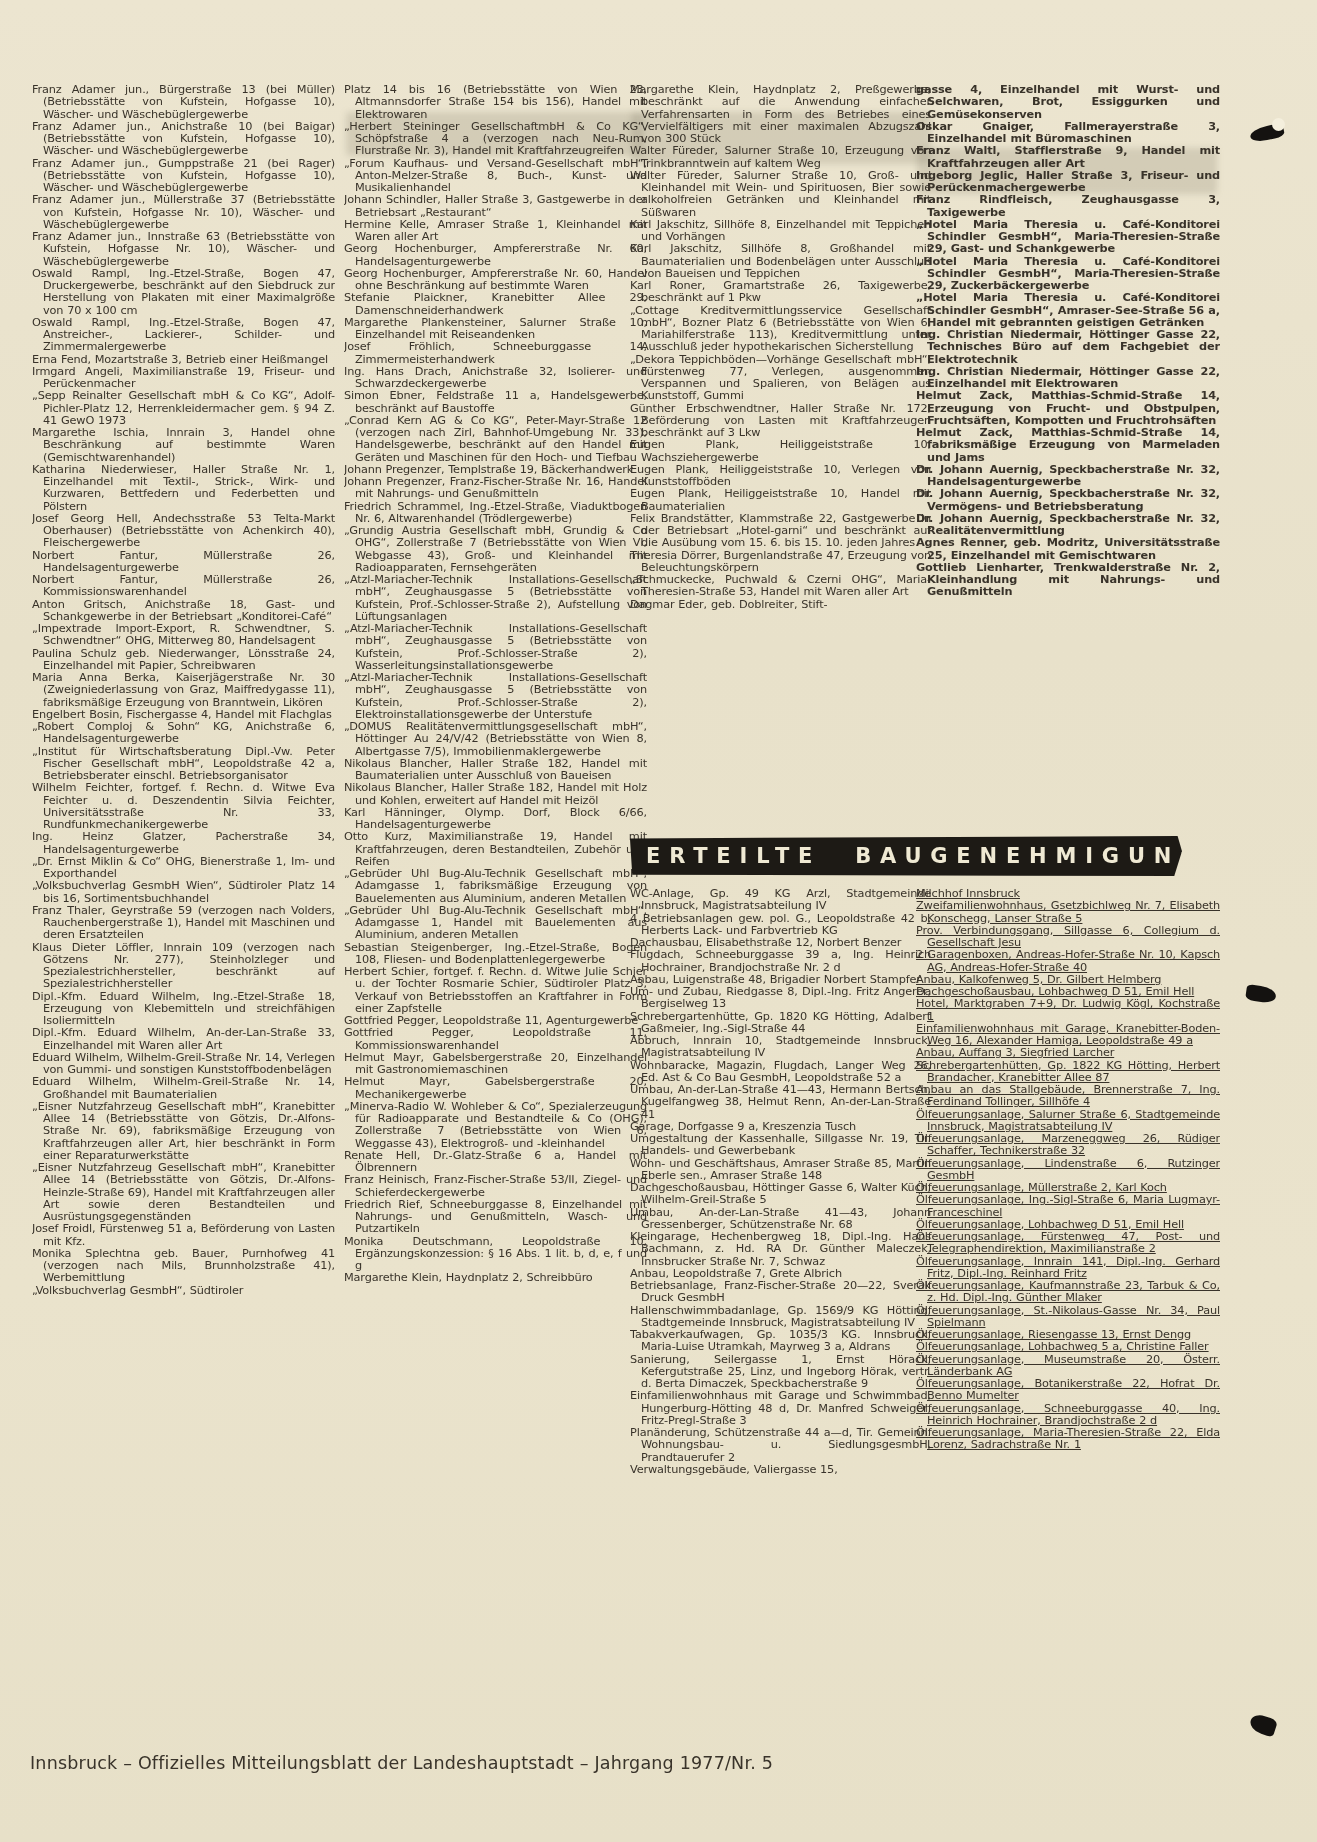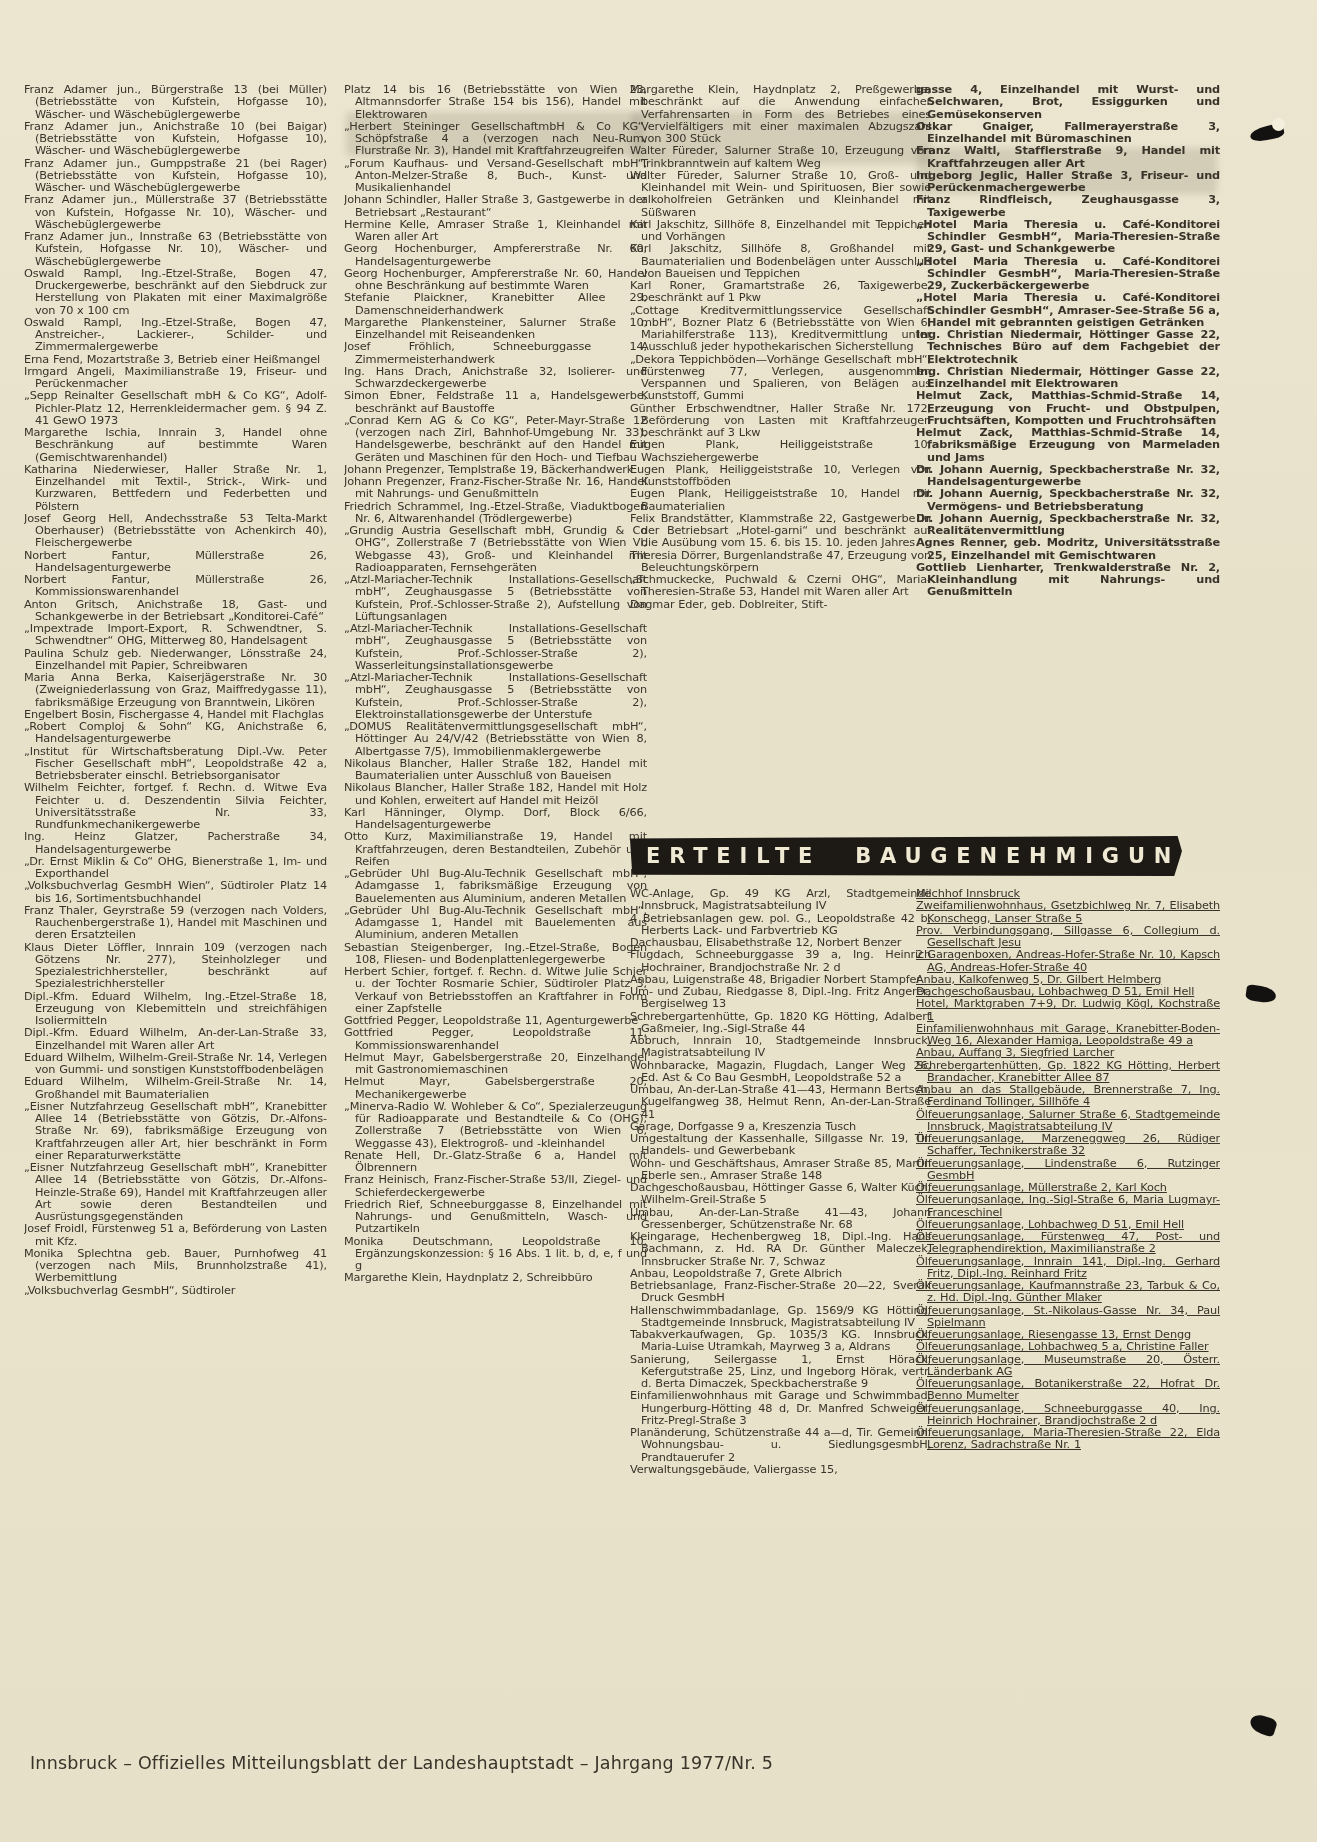--- a/index.html
+++ b/index.html
@@ -4,21 +4,21 @@
 <style>
   html,body{margin:0;padding:0;}
   body{width:1317px;height:1842px;position:relative;
        font-family:"DejaVu Sans",sans-serif;}
   .page{position:absolute;inset:0;width:1317px;height:1842px;overflow:hidden;
         background:linear-gradient(180deg,#ece5d0 0%,#e8e1ca 35%,#eae3cc 70%,#e7e0c8 100%);}
   .col{position:absolute;overflow:hidden;color:#39332a;}
   .entry{margin:0;font-size:11.3px;line-height:12.25px;text-align:justify;
          text-indent:-11px;padding-left:11px;letter-spacing:-0.15px;
          word-spacing:0.4px;}
-  #col1{left:24px;top:84px;width:303px;height:1678px;}
+  #col1{left:32px;top:84px;width:303px;height:1678px;}
   #col2{left:344px;top:84px;width:303px;height:1678px;}
   #col3top{left:630px;top:84px;width:301px;height:726px;}
   #col4top{left:916px;top:84px;width:304px;height:726px;font-weight:bold;}
   #col3bot{left:630px;top:888px;width:301px;height:874px;}
   #col4bot{left:916px;top:888px;width:304px;height:874px;text-decoration:underline;}
   .banner{position:absolute;left:630px;top:836px;width:552px;height:40px;
           background:#1d1a15;color:#efe9d3;font-weight:bold;font-size:21px;
           line-height:40px;letter-spacing:0.42em;word-spacing:0.85em;
           white-space:nowrap;overflow:hidden;padding-left:16px;box-sizing:border-box;
           clip-path:polygon(0 6%,99.2% 0,100% 38%,98.6% 100%,0.4% 97%);}

